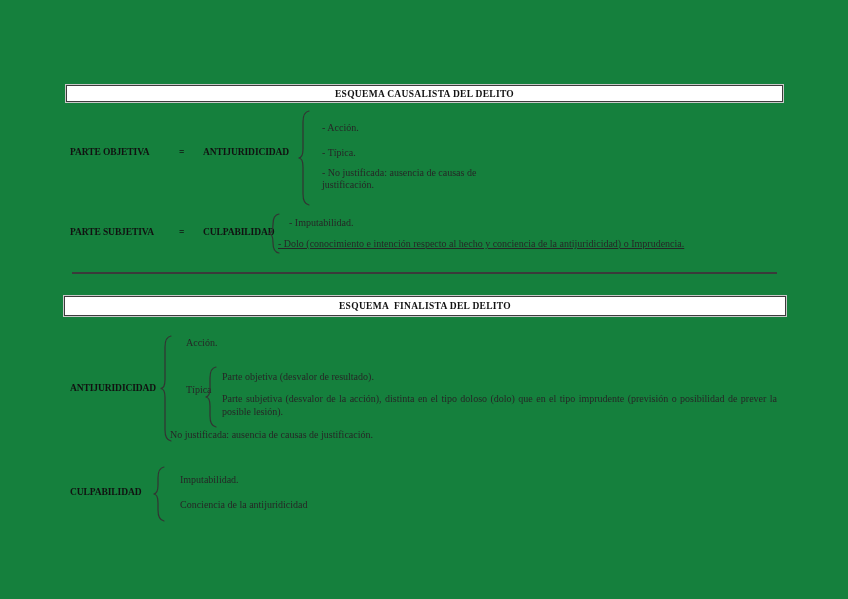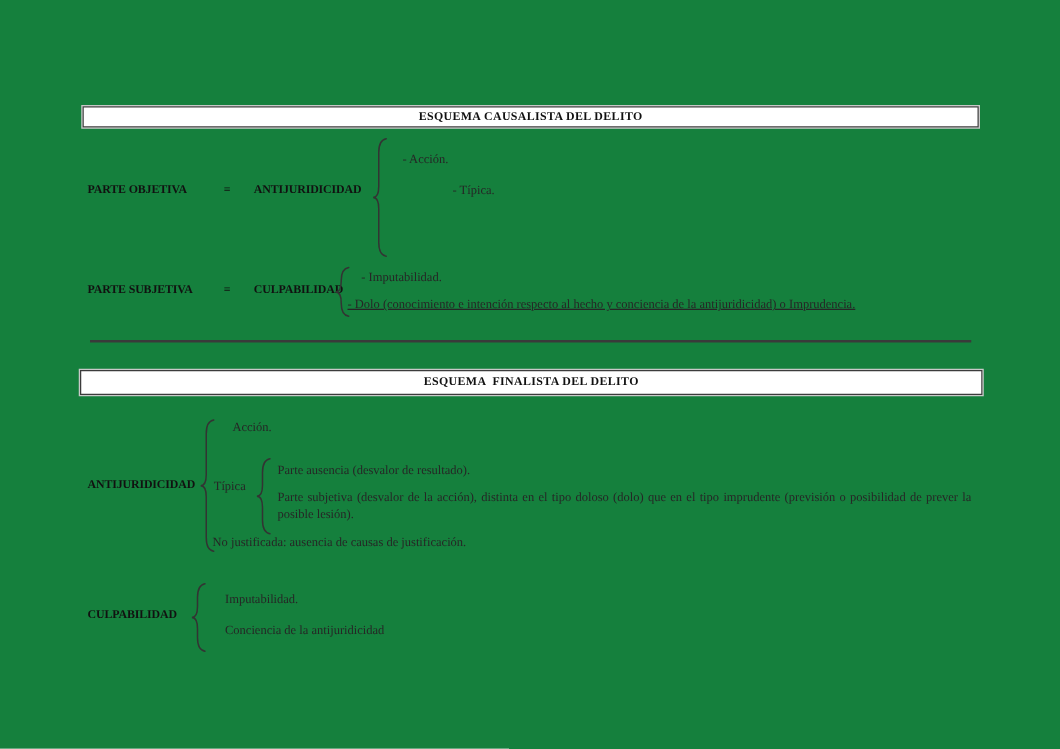--- a/index.html
+++ b/index.html
@@ -69,21 +69,22 @@
   <span class="eq" style="left:179px;top:147px;">=</span>
   <span class="lbl" style="left:203px;top:147px;">ANTIJURIDICIDAD</span>
 
   <span class="brace" style="left:297px;top:110px;">
     <svg width="14" height="96" viewBox="0 0 14 96" aria-hidden="true">
         <path d="M 12 1 Q 6 2 6 12 L 6 39 Q 6 48 1.5 48 Q 6 48 6 57 L 6 84 Q 6 94 12 95" fill="none" stroke="#333333" stroke-width="1.2" stroke-linecap="round"></path>
       </svg>
   </span>
 
   <div class="item nowrap" style="left:322px;top:122px;">- Acción.</div>
-  <div class="item nowrap" style="left:322px;top:147px;margin-left:40px;">- Típica.</div>
+  <div class="item nowrap" style="left:322px;top:147px;">- Típica.</div>
+  <div class="item" style="left:322px;top:167px;width:178px;">- No justificada: ausencia de causas de justificación.</div>
 
   <span class="lbl" style="left:70px;top:227px;">PARTE SUBJETIVA</span>
   <span class="eq" style="left:179px;top:227px;">=</span>
   <span class="lbl" style="left:203px;top:227px;">CULPABILIDAD</span>
 
   <span class="brace" style="left:267px;top:213px;">
     <svg width="14" height="41" viewBox="0 0 14 41" aria-hidden="true">
         <path d="M 12 1 Q 6 2 6 11.25 L 6 11.5 Q 6 20.5 1.5 20.5 Q 6 20.5 6 29.5 L 6 29.75 Q 6 39 12 40" fill="none" stroke="#333333" stroke-width="1.2" stroke-linecap="round"></path>
       </svg>
   </span>
@@ -100,29 +101,29 @@
   <span class="lbl" style="left:70px;top:383px;">ANTIJURIDICIDAD</span>
 
   <span class="brace" style="left:159px;top:335px;">
     <svg width="14" height="107" viewBox="0 0 14 107" aria-hidden="true">
         <path d="M 12 1 Q 6 2 6 12 L 6 44.5 Q 6 53.5 1.5 53.5 Q 6 53.5 6 62.5 L 6 95 Q 6 105 12 106" fill="none" stroke="#333333" stroke-width="1.2" stroke-linecap="round"></path>
       </svg>
   </span>
 
   <div class="item nowrap" style="left:186px;top:337px;">Acción.</div>
 
-  <div class="item nowrap" style="left:171px;top:384px;">Típica</div>
+  <div class="item nowrap" style="left:186px;top:384px;">Típica</div>
 
   <span class="brace" style="left:204px;top:366px;">
     <svg width="14" height="62" viewBox="0 0 14 62" aria-hidden="true">
         <path d="M 12 1 Q 6 2 6 12 L 6 22 Q 6 31 1.5 31 Q 6 31 6 40 L 6 50 Q 6 60 12 61" fill="none" stroke="#333333" stroke-width="1.2" stroke-linecap="round"></path>
       </svg>
   </span>
 
-  <div class="item nowrap" style="left:222px;top:371px;">Parte ausencia (desvalor de resultado).</div>
+  <div class="item nowrap" style="left:222px;top:371px;">Parte objetiva (desvalor de resultado).</div>
   <div class="item nowrap" style="left:170px;top:429px;">No justificada: ausencia de causas de justificación.</div>
 
   <div class="item justify" style="left:222px;top:393px;width:555px;">Parte subjetiva (desvalor de la acción), distinta en el tipo doloso (dolo) que en el tipo imprudente (previsión o posibilidad de prever la posible lesión).</div>
 
   <span class="lbl" style="left:70px;top:487px;">CULPABILIDAD</span>
 
   <span class="brace" style="left:152px;top:466px;">
     <svg width="14" height="56" viewBox="0 0 14 56" aria-hidden="true">
         <path d="M 12 1 Q 6 2 6 12 L 6 19 Q 6 28 1.5 28 Q 6 28 6 37 L 6 44 Q 6 54 12 55" fill="none" stroke="#333333" stroke-width="1.2" stroke-linecap="round"></path>
       </svg>

